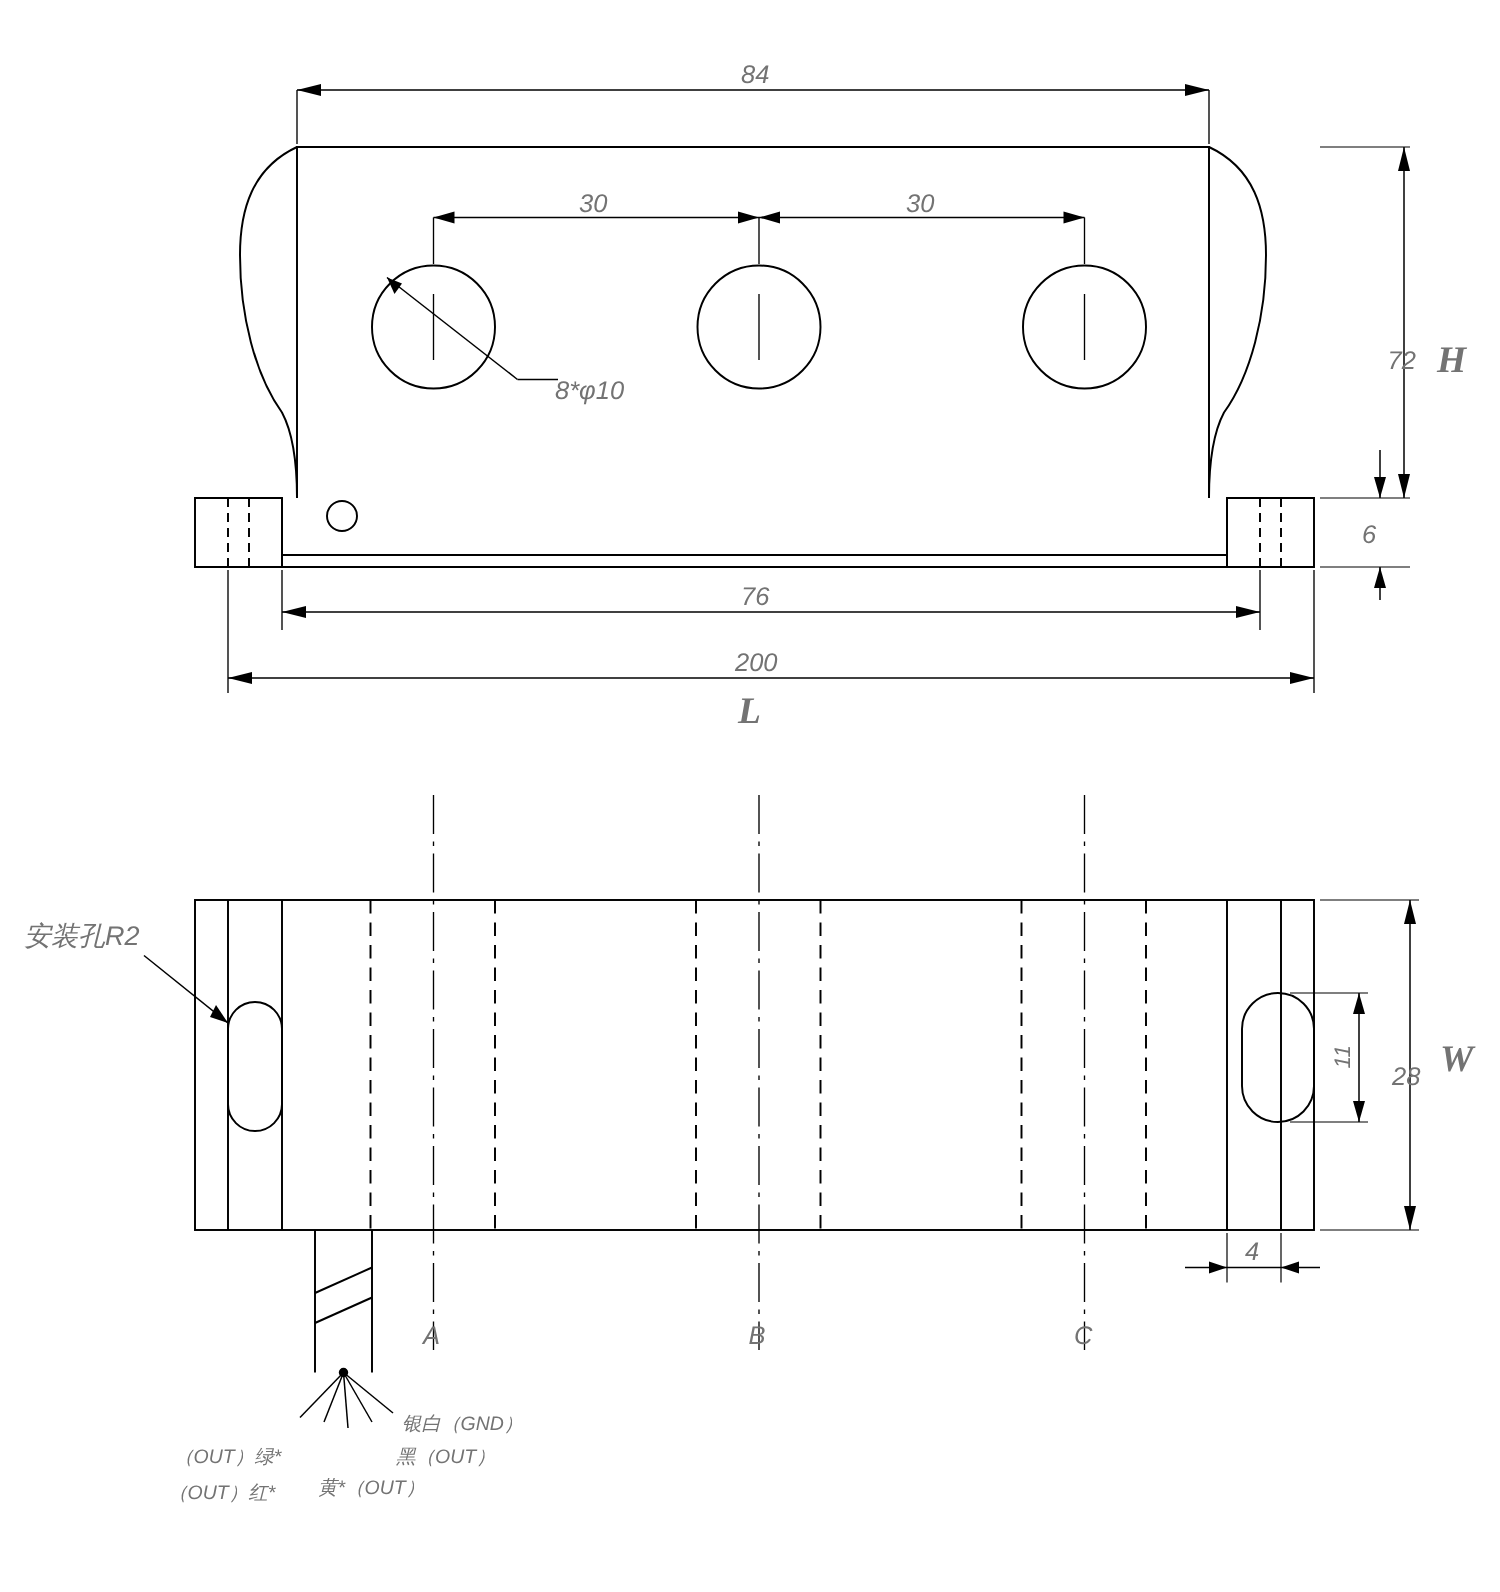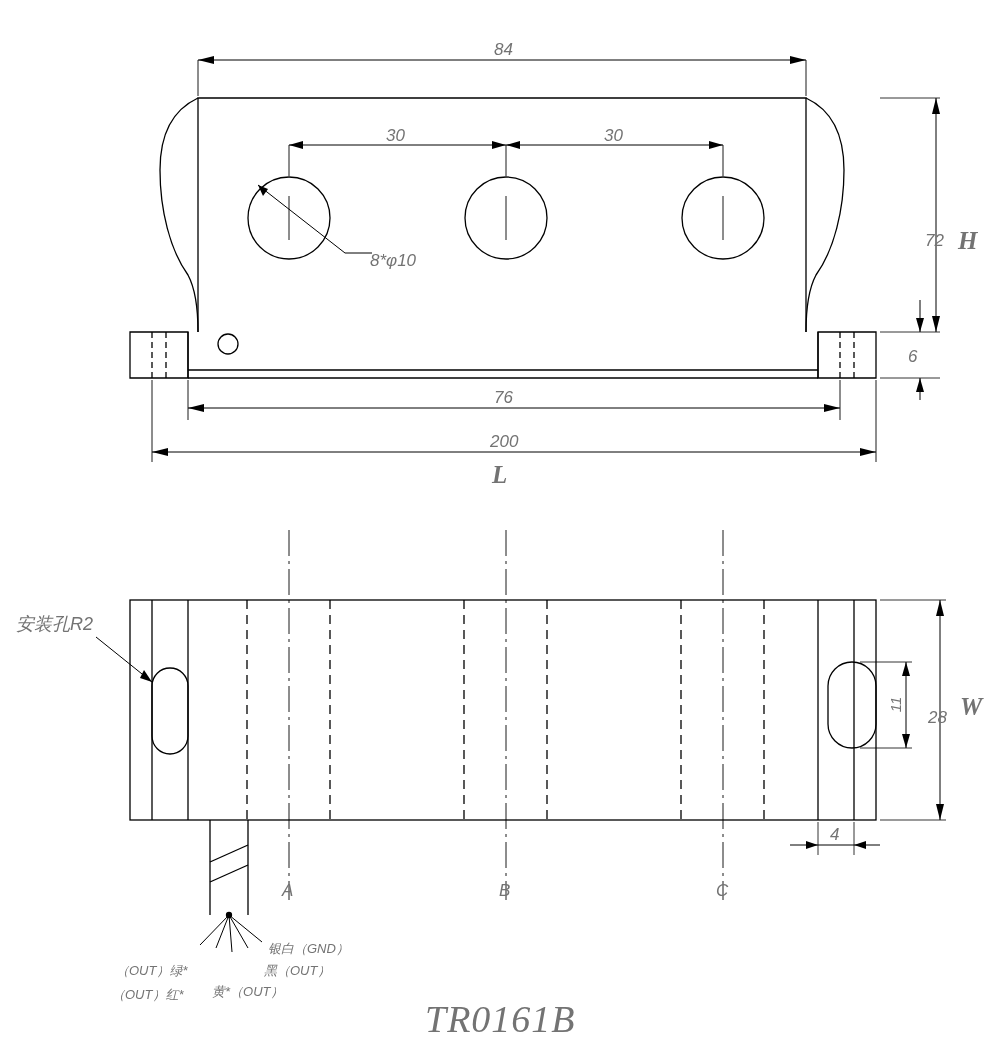--- a/index.html
+++ b/index.html
@@ -230,15 +230,14 @@
   <div class="lbl axis-letter" style="left:282px; top:882px;">A</div>
   <div class="lbl axis-letter" style="left:499px; top:882px;">B</div>
   <div class="lbl axis-letter" style="left:716px; top:882px;">C</div>
 
   <div class="lbl wire" style="left:112px; top:942px;margin-top:46px;">（OUT）红*</div>
   <div class="lbl wire" style="left:116px; top:964px;">（OUT）绿*</div>
   <div class="lbl wire" style="left:212px; top:985px;text-align:center;">黄*（OUT）</div>
   <div class="lbl wire" style="left:264px; top:964px;">黑（OUT）</div>
   <div class="lbl wire" style="left:268px; top:942px;">银白（GND）</div>
 
-  <div class="lbl title" style="left:425px; top:1000px;">TR0161B</div>
 
 </div>
 
 </body></html>

